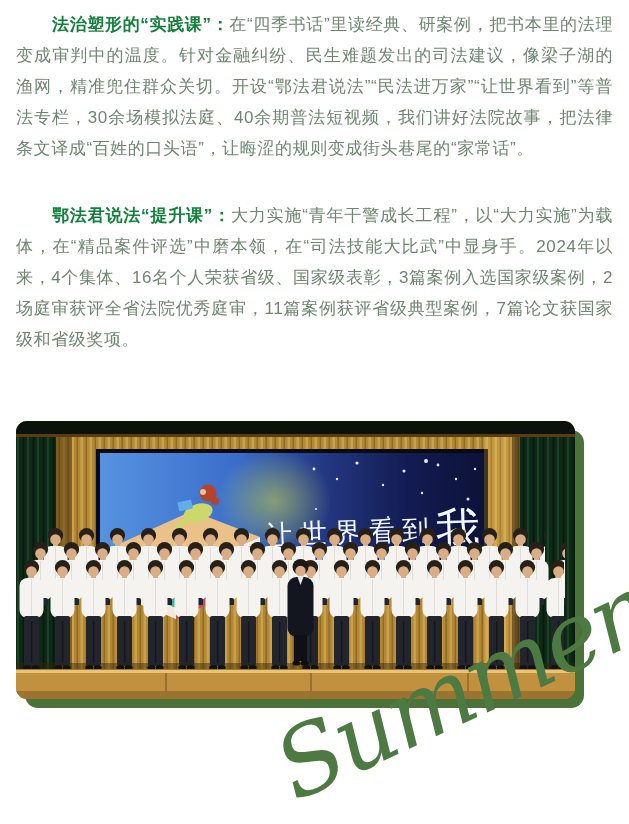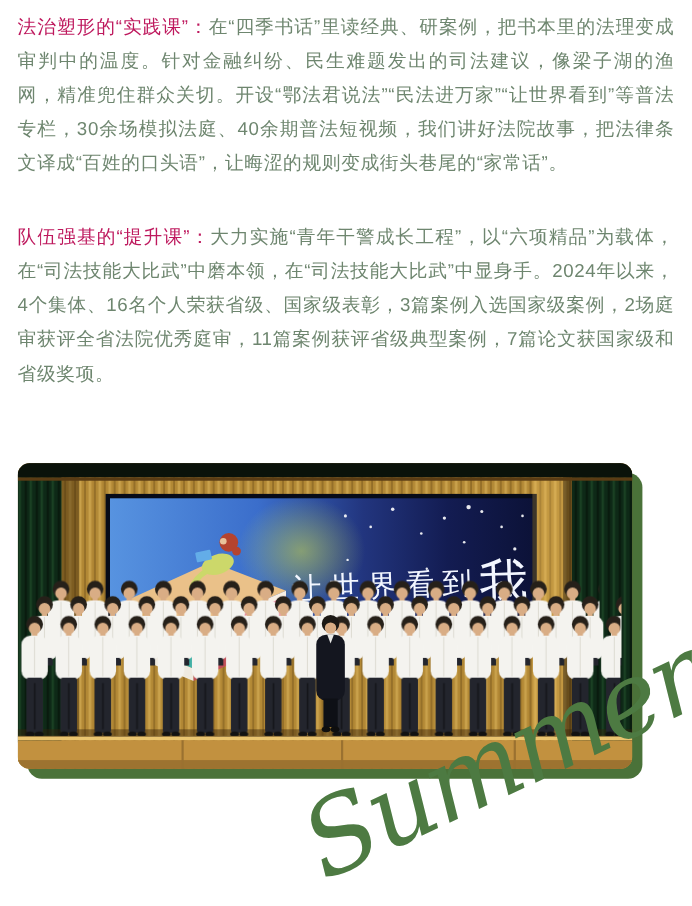--- a/index.html
+++ b/index.html
@@ -18,22 +18,23 @@
   .para {
     margin: 0;
     font-size: 17px;
     line-height: 31px;
     letter-spacing: 0.6px;
     text-align: justify;
     color: #6e866f;
   }
   .para + .para { margin-top: 36px; }
   .para strong {
-    color: #be185d;
-    font-weight: 400;
+    color: #15803d;
+    font-weight: 700;
+    margin-left: 36px;
   }
   .photo-block {
     position: relative;
     margin-top: 66px;
     width: 569px;
     height: 288px;
   }
   .photo-shadow {
     position: absolute;
     left: 9px; top: 9px;
@@ -68,21 +69,21 @@
     pointer-events: none;
   }
 </style>
 </head>
 <body>
 
 <div class="page">
 
   <p class="para"><strong>法治塑形的“实践课”：</strong><span>在“四季书话”里读经典、研案例，把书本里的法理变成审判中的温度。针对金融纠纷、民生难题发出的司法建议，像梁子湖的渔网，精准兜住群众关切。开设“鄂法君说法”“民法进万家”“让世界看到”等普法专栏，30余场模拟法庭、40余期普法短视频，我们讲好法院故事，把法律条文译成“百姓的口头语”，让晦涩的规则变成街头巷尾的“家常话”。</span></p>
 
-  <p class="para"><strong>队伍强基的“提升课”：</strong><span>大力实施“青年干警成长工程”，以“六项精品”为载体，在“司法技能大比武”中磨本领，在“司法技能大比武”中显身手。2024年以来，4个集体、16名个人荣获省级、国家级表彰，3篇案例入选国家级案例，2场庭审获评全省法院优秀庭审，11篇案例获评省级典型案例，7篇论文获国家级和省级奖项。</span></p>
+  <p class="para"><strong>鄂法君说法“提升课”：</strong><span>大力实施“青年干警成长工程”，以“大力实施”为载体，在“精品案件评选”中磨本领，在“司法技能大比武”中显身手。2024年以来，4个集体、16名个人荣获省级、国家级表彰，3篇案例入选国家级案例，2场庭审获评全省法院优秀庭审，11篇案例获评省级典型案例，7篇论文获国家级和省级奖项。</span></p>
 
   <div class="photo-block">
     <div class="photo-shadow"></div>
 
     <div class="photo">
       <svg width="559" height="278" viewBox="0 0 559 278" xmlns="http://www.w3.org/2000/svg">
         <defs>
           <pattern id="wallPat" width="9" height="12" patternUnits="userSpaceOnUse">
             <rect width="9" height="12" fill="#b28835"></rect>
             <rect x="1.5" width="2.5" height="12" fill="#c9a14b"></rect>

